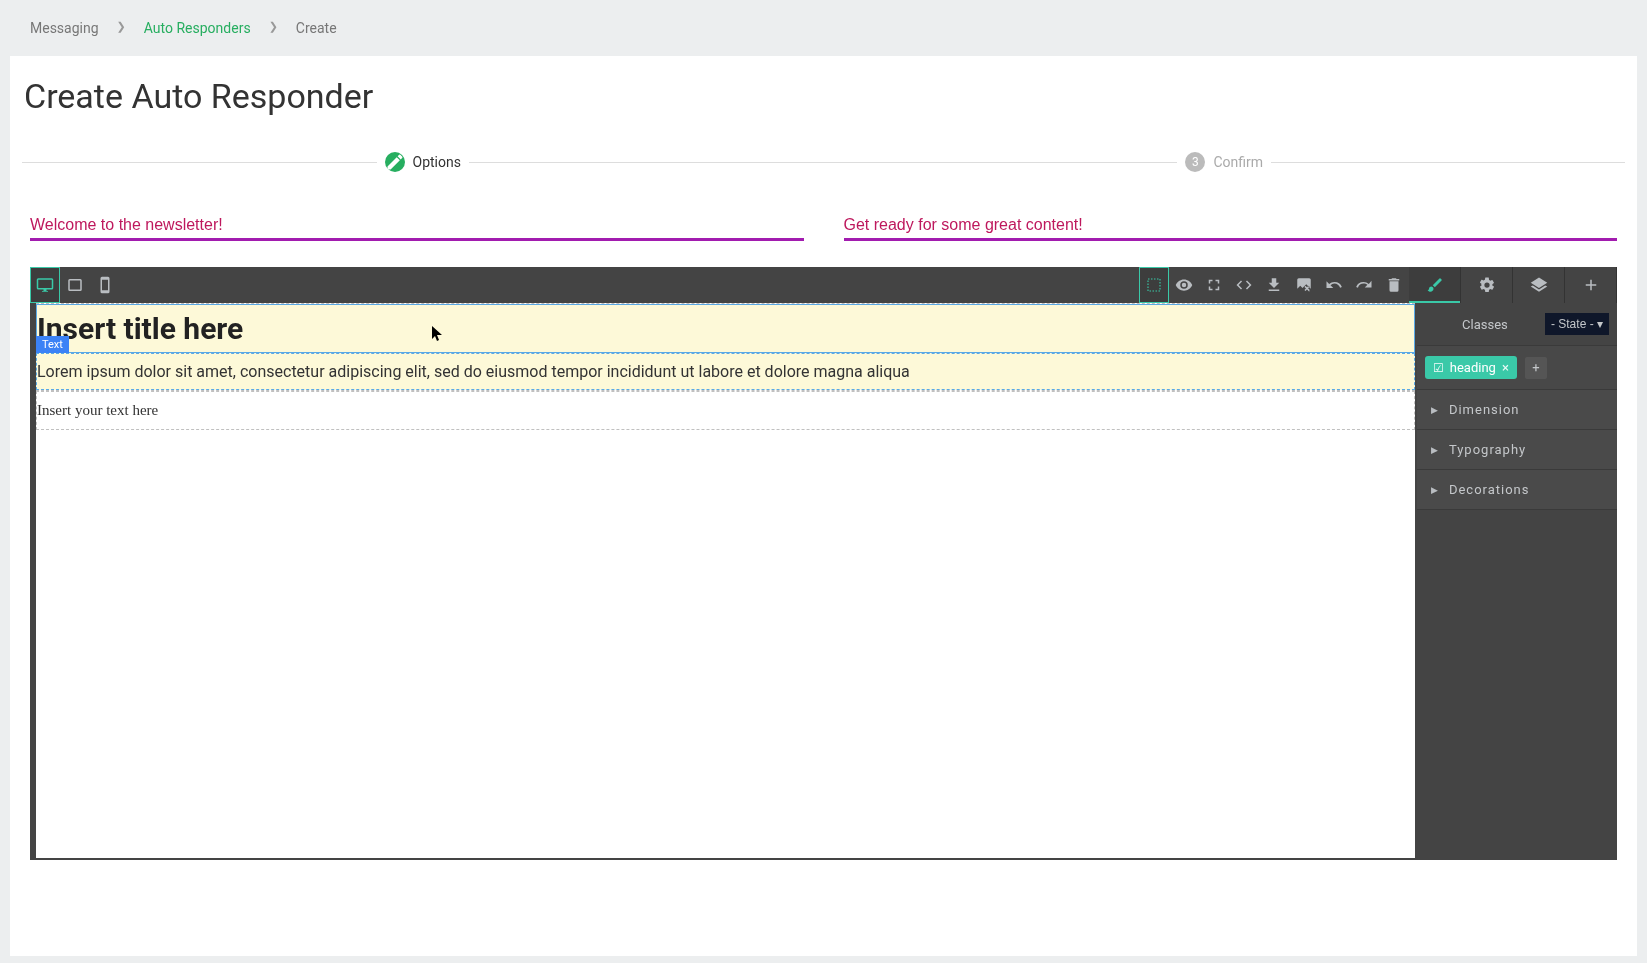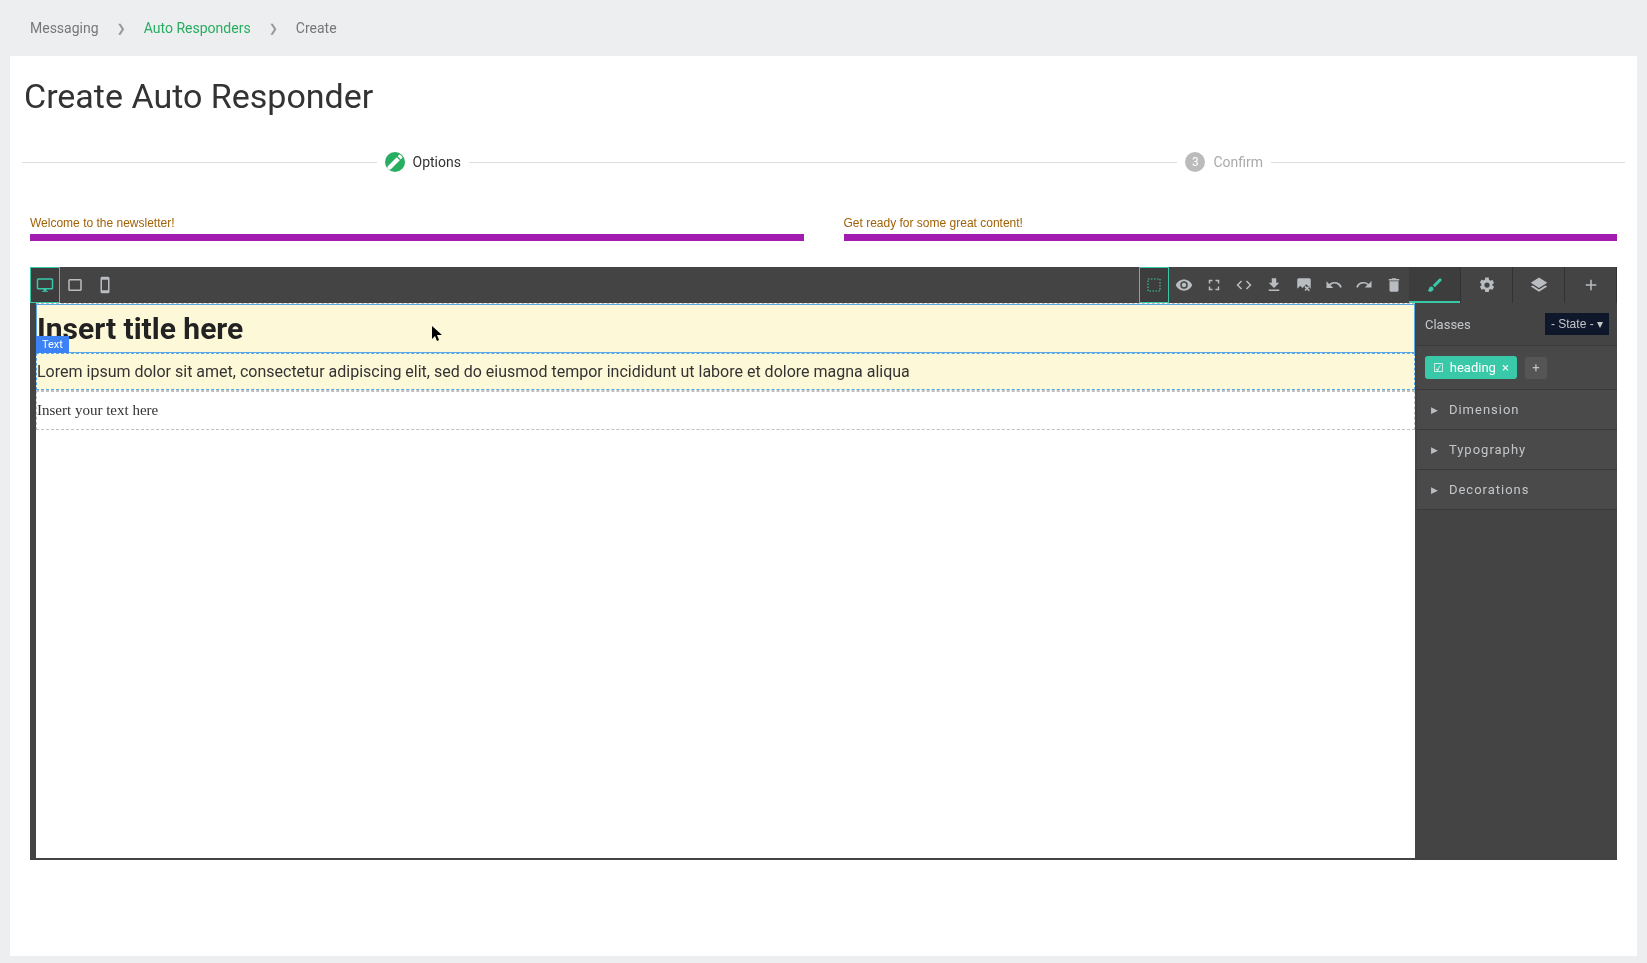--- a/index.html
+++ b/index.html
@@ -1,19 +1,19 @@
 <!DOCTYPE html>
 <html><head>
   <meta charset="utf-8">
   <style>
     * { margin: 0; padding: 0; box-sizing: border-box; }
     body { font-family: "Roboto", "Helvetica Neue", Arial, sans-serif; background: #eceeef; color: #333; }
 
     
-    .breadcrumb-bar { padding: 20px 30px; font-size: 14px; color: #777; display: flex; align-items: center; gap: 18px; }
+    .breadcrumb-bar { padding: 20px 30px; font-size: 14px; color: #777; display: flex; align-items: flex-start; gap: 18px; }
     .breadcrumb-link { color: #777; text-decoration: none; }
     .breadcrumb-link.active { color: #27ae60; }
     .breadcrumb-sep { color: #999; font-size: 11px; }
 
     
     .card { background: #fff; margin: 0 10px; padding: 20px 12px 8px 12px; min-height: 900px; }
 
     .page-title { font-size: 34px; font-weight: 400; color: #333; margin: 0 0 36px 0; padding-left: 2px; }
 
     
@@ -25,21 +25,21 @@
     .step-icon.done { background: #27ae60; }
     .step-icon.current { background: #27ae60; }
     .step-icon.pending { background: #bbb; }
     .step-label { font-size: 14px; color: #333; }
     .step-label.pending { color: #aaa; }
 
     
     .form-row { display: flex; gap: 40px; padding: 0 8px; margin-bottom: 26px; }
     .form-col { flex: 1; }
     .input-label { font-size: 12px; color: #888; display: block; margin-bottom: 2px; }
-    .text-input { width: 100%; border: none; border-bottom: 7px solid #a21caf; font-size: 12px; padding: 4px 0; outline: none; color: #a16207; background: transparent; }
+    .text-input { width: 100%; border: none; border-bottom: 3px solid #a21caf; font-size: 16px; padding: 4px 0; outline: none; color: #be185d; background: transparent; }
 
     
     .editor-toolbar { background: #444; display: flex; align-items: stretch; height: 36px; margin: 0 8px; }
     .tb-left { display: flex; align-items: stretch; }
     .tb-right { margin-left: auto; display: flex; align-items: stretch; }
     .tb-btn { width: 30px; display: inline-flex; align-items: center; justify-content: center; color: #b9bdc1; cursor: pointer; }
     .tb-btn.active { background: #3d3d3d; color: #3ac9a8; box-shadow: inset 0 0 0 1px #3ac9a8; }
     .tb-btn svg { width: 18px; height: 18px; }
     .tb-group-dark { background: #444; display: flex; }
     .tb-panel-tabs { display: flex; align-items: stretch; }
@@ -54,21 +54,21 @@
     .sel-title-block { background: #fdf9d8; border: 1px solid #5aa9e6; position: relative; }
     .sel-title-block h1 { font-size: 30px; font-weight: 700; color: #222; padding: 6px 0 6px 0; }
     .hover-block { background: #fdf9d8; border: 1px dashed #5aa9e6; padding: 8px 0; position: relative; }
     .hover-badge { position: absolute; top: -1px; left: -1px; transform: translateY(-100%); background: #3b82f6; color: #fff; font-size: 11px; padding: 2px 6px; }
     .para-block { border: 1px dashed #c0c0c0; padding: 10px 0; font-size: 15px; color: #333; font-family: Liberation Serif, serif; }
     .cursor-fake { position: absolute; left: 395px; top: 21px; font-size: 14px; color: #000; pointer-events: none; }
 
     
     .side-panel { width: 200px; background: #444; color: #c4c7ca; font-size: 13px; }
     .sp-row { display: flex; align-items: center; padding: 10px 8px; border-bottom: 1px solid #3a3a3a; }
-    .sp-label { flex: 1; }
+    .sp-label { flex: 1; text-align: center; }
     .state-select { background: #0f172a; color: #c4c7ca; border: none; padding: 4px 6px; font-size: 12px; cursor: pointer; }
     .tag-row { padding: 10px 8px; display: flex; align-items: center; gap: 8px; border-bottom: 1px solid #3a3a3a; background: #484848; }
     .class-tag { background: #3ac9a8; color: #fff; padding: 4px 8px; border-radius: 3px; display: inline-flex; align-items: center; gap: 6px; font-size: 13px; }
     .tag-close { cursor: pointer; font-size: 13px; opacity: .9; }
     .tag-icon { font-size: 12px; opacity: .95; }
     .add-tag { background: #555; color: #c4c7ca; width: 22px; height: 22px; display: inline-flex; align-items: center; justify-content: center; border-radius: 2px; cursor: pointer; }
     .sel-info { padding: 10px 8px; font-size: 12px; color: #b9bdc1; border-bottom: 1px solid #3a3a3a; }
     .accordion-item { display: flex; align-items: center; gap: 10px; padding: 12px 14px; border-bottom: 1px solid #3a3a3a; background: #4a4a4a; cursor: pointer; text-transform: none; letter-spacing: 1px; font-size: 13px; }
     .accordion-caret { font-size: 9px; color: #b9bdc1; }
   </style>

